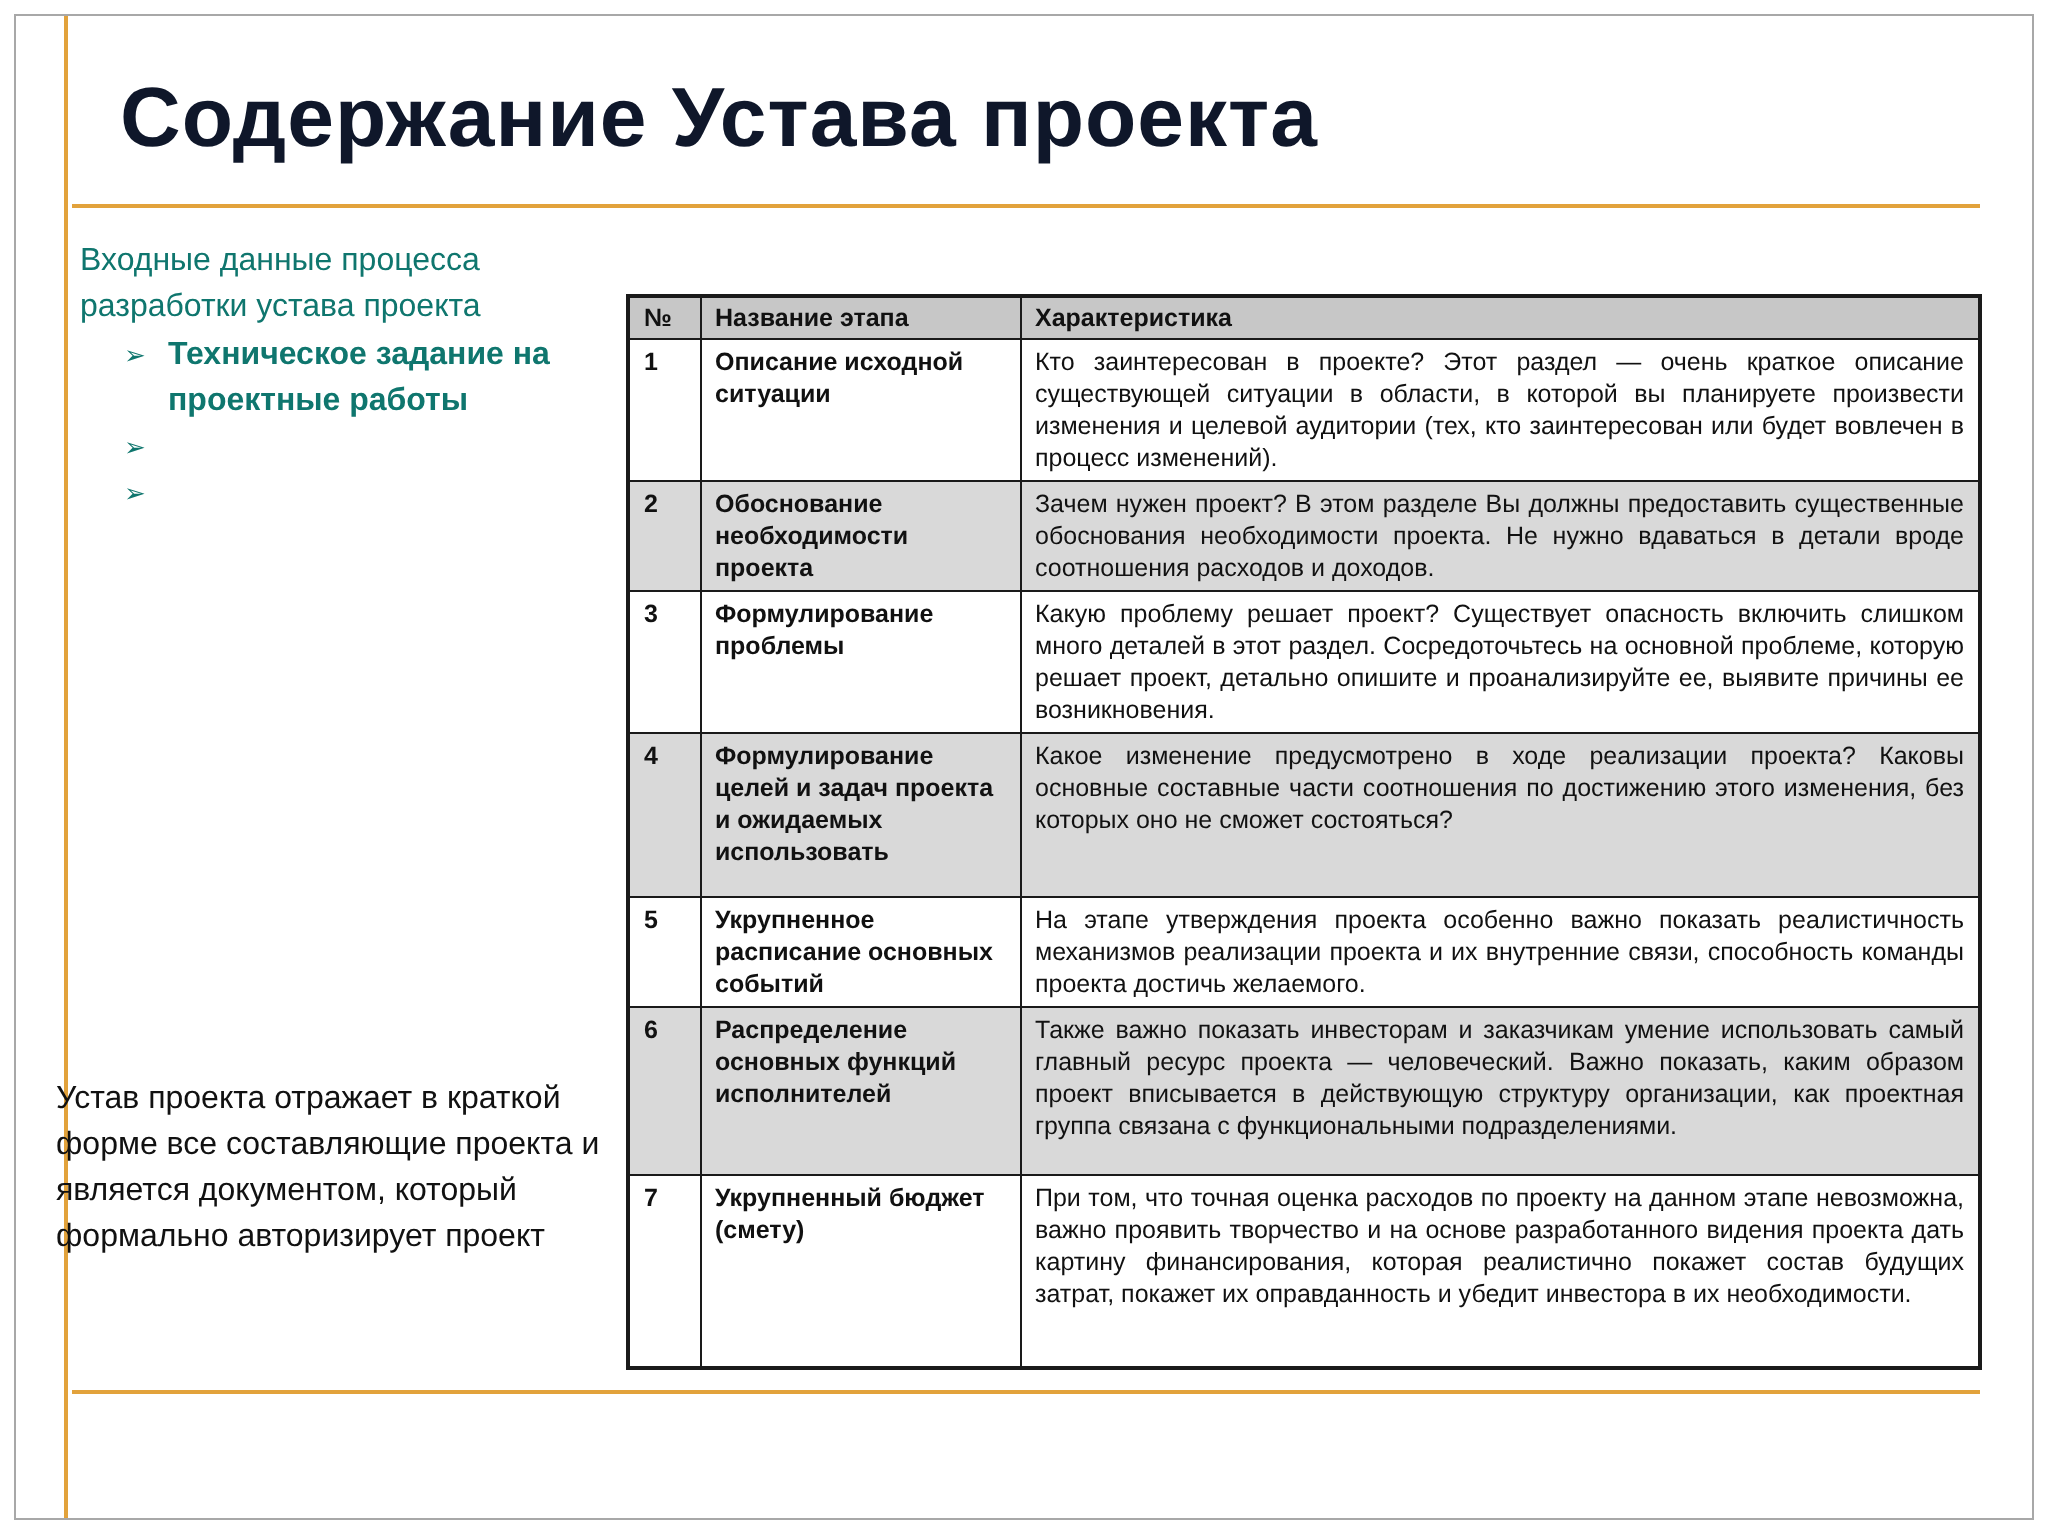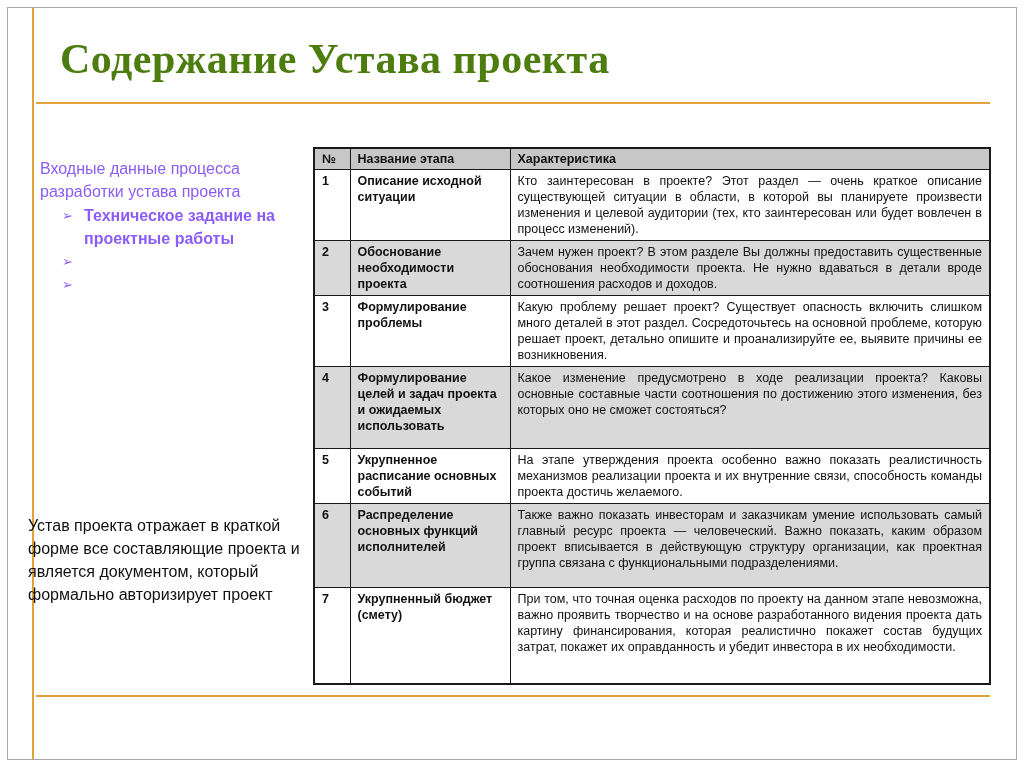--- a/index.html
+++ b/index.html
@@ -23,38 +23,38 @@
   .hr-top {
     position:absolute; left:36px; right:34px; top:102px; height:2px;
     background:#e2a23b;
   }
   .hr-bottom {
     position:absolute; left:36px; right:34px; top:695px; height:2px;
     background:#e2a23b;
   }
   .title {
     position:absolute; left:60px; top:36px;
-    font-family:Liberation Serif, serif;
+    font-family:Liberation Sans, sans-serif;
     font-weight:bold;
     font-size:42px;
     line-height:1.1;
-    color:#4d7c0f;
+    color:#0f172a;
     letter-spacing:0.5px;
     white-space:nowrap;
   }
   .left-block {
     position:absolute; left:40px; top:120px; width:268px;
-    font-size:16px; line-height:1.42; color:#8b5cf6;margin-top:38px;
+    font-size:16px; line-height:1.42; color:#0f766e;
   }
   .bullet-list { list-style:none; margin-top:2px; }
   .bullet-item { display:flex; align-items:flex-start; padding-left:22px; }
   .bullet-marker { width:22px; flex:0 0 22px; font-size:13px; line-height:1.75; }
   .bullet-text { flex:1;font-weight:bold; }
   .left-footer {
-    position:absolute; left:28px; top:514px; width:285px;
+    position:absolute; left:28px; top:538px; width:285px;
     font-size:16px; line-height:1.44; color:#111;
   }
   .table-wrap {
     position:absolute; left:313px; top:147px; width:678px;
   }
   table.charter {
     width:100%;
     border-collapse:collapse;
     font-size:12.5px;
     line-height:1.28;

